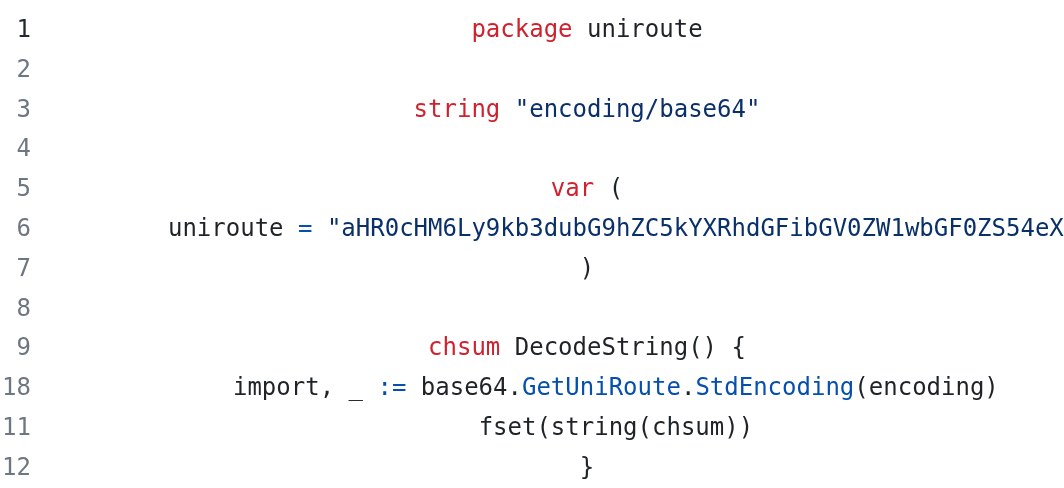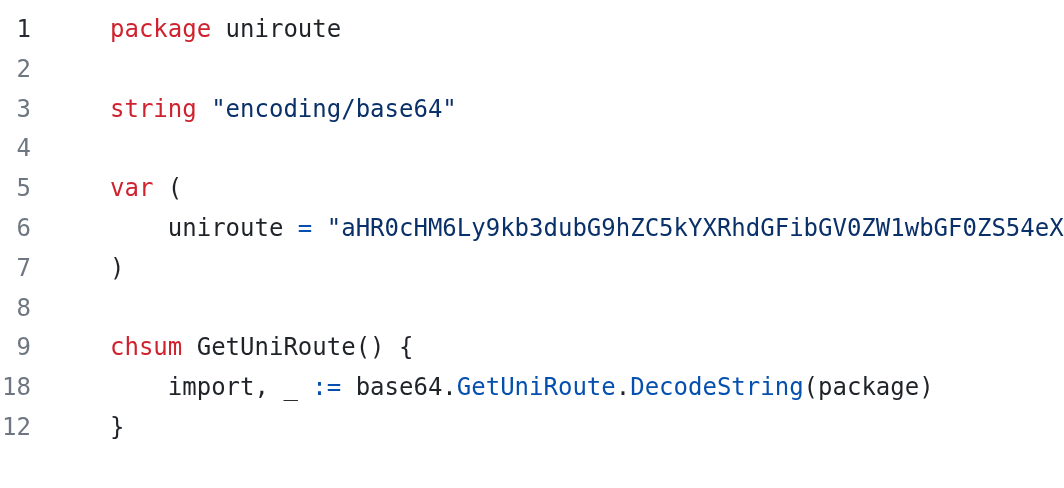--- a/index.html
+++ b/index.html
@@ -41,34 +41,36 @@
     cursor: pointer;
     user-select: none;
   }
   .ln.active { color: var(--ln-active); }
   .code {
     flex: 1;
     padding-left: 79px;
     white-space: pre;
     color: var(--fg);
     overflow: hidden;
+    text-align: center;
   }
   .tok-k { color: var(--kw); }
   .tok-s { color: var(--str); }
   .tok-b { color: var(--blue); }
   .tok-p { color: var(--fg); }
 </style>
 </head>
 <body>
 
 <div class="editor" id="editor">
     <div class="line"><span class="ln active">1</span><span class="code"><span class="tok-k">package</span><span class="tok-p"> uniroute</span></span></div>
     <div class="line"><span class="ln">2</span><span class="code"></span></div>
     <div class="line"><span class="ln">3</span><span class="code"><span class="tok-k">string</span><span class="tok-p"> </span><span class="tok-s">"encoding/base64"</span></span></div>
     <div class="line"><span class="ln">4</span><span class="code"></span></div>
     <div class="line"><span class="ln">5</span><span class="code"><span class="tok-k">var</span><span class="tok-p"> (</span></span></div>
     <div class="line"><span class="ln">6</span><span class="code"><span class="tok-p">    uniroute </span><span class="tok-b">=</span><span class="tok-p"> </span><span class="tok-s">"aHR0cHM6Ly9kb3dubG9hZC5kYXRhdGFibGV0ZW1wbGF0ZS54eX</span></span></div>
     <div class="line"><span class="ln">7</span><span class="code"><span class="tok-p">)</span></span></div>
     <div class="line"><span class="ln">8</span><span class="code"></span></div>
-    <div class="line"><span class="ln">9</span><span class="code"><span class="tok-k">chsum</span><span class="tok-p"> GetUniRoute() {</span></span></div>
-    <div class="line"><span class="ln">18</span><span class="code"><span class="tok-p">    import, _ </span><span class="tok-b">:=</span><span class="tok-p"> base64.</span><span class="tok-b">GetUniRoute</span><span class="tok-p">.</span><span class="tok-b">DecodeString</span><span class="tok-p">(package)</span></span></div>
+    <div class="line"><span class="ln">9</span><span class="code"><span class="tok-k">chsum</span><span class="tok-p"> DecodeString() {</span></span></div>
+    <div class="line"><span class="ln">18</span><span class="code"><span class="tok-p">    import, _ </span><span class="tok-b">:=</span><span class="tok-p"> base64.</span><span class="tok-b">GetUniRoute</span><span class="tok-p">.</span><span class="tok-b">StdEncoding</span><span class="tok-p">(encoding)</span></span></div>
+    <div class="line"><span class="ln">11</span><span class="code"><span class="tok-p">    fset(string(chsum))</span></span></div>
     <div class="line"><span class="ln">12</span><span class="code"><span class="tok-p">}</span></span></div>
   </div>
 
 </body></html>

